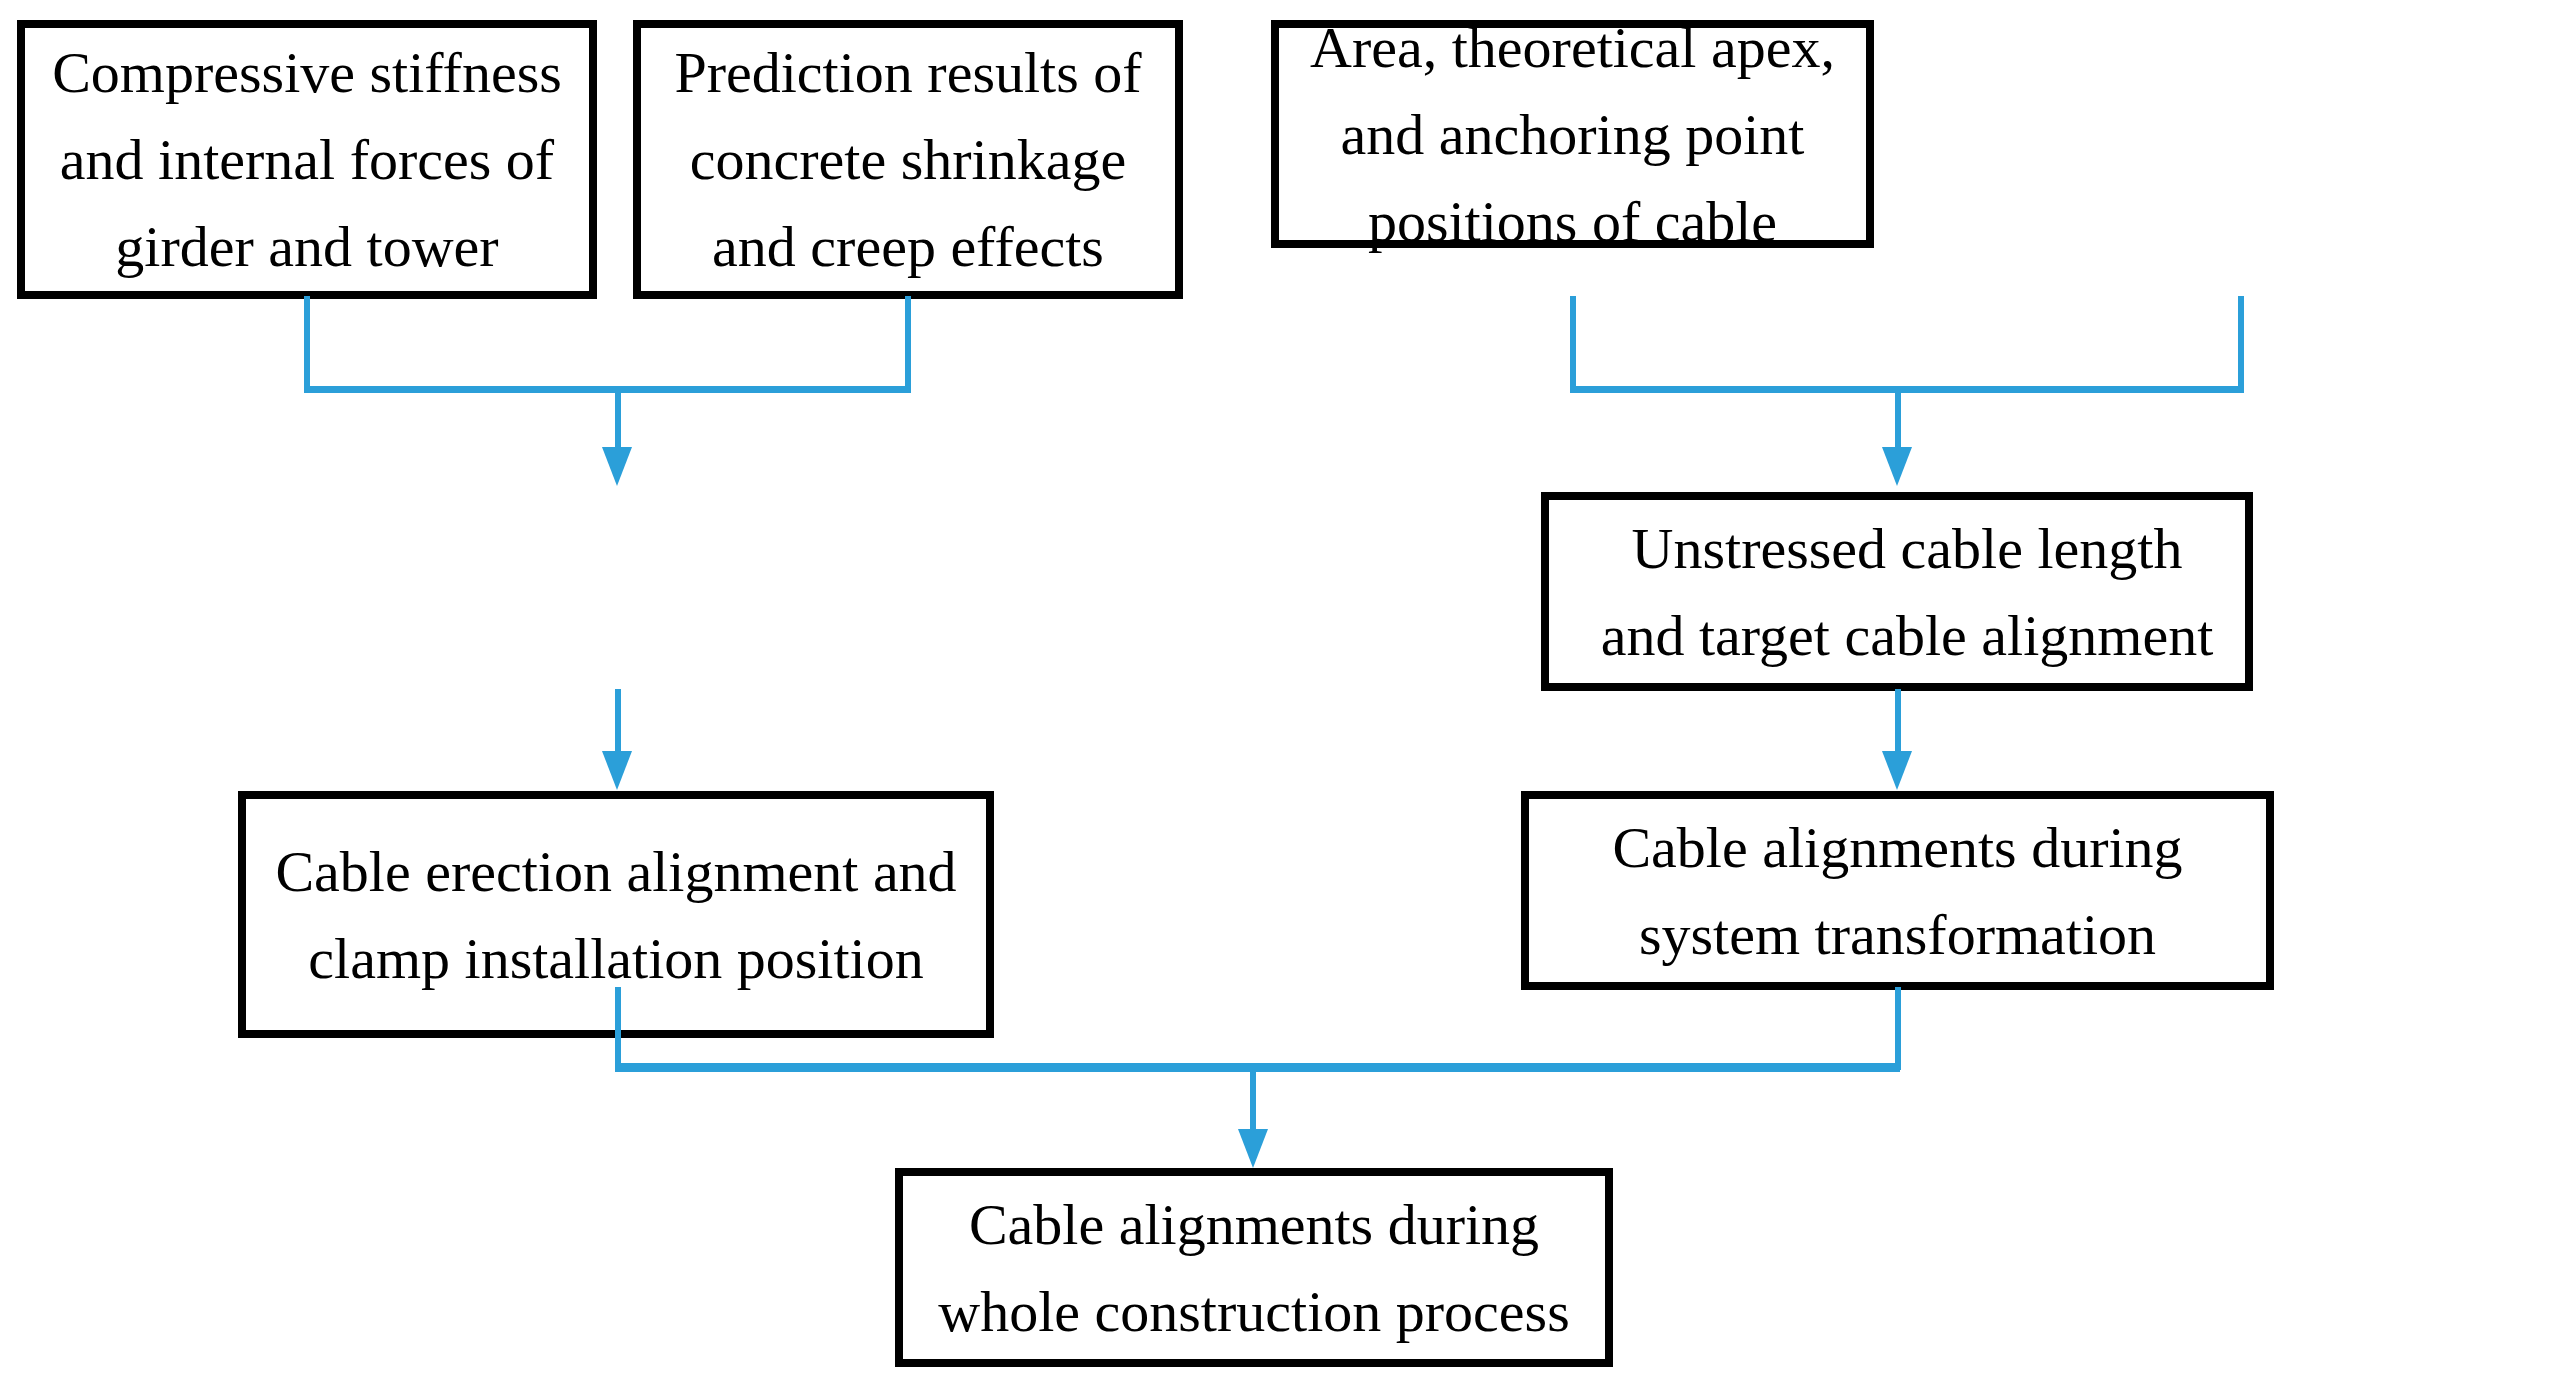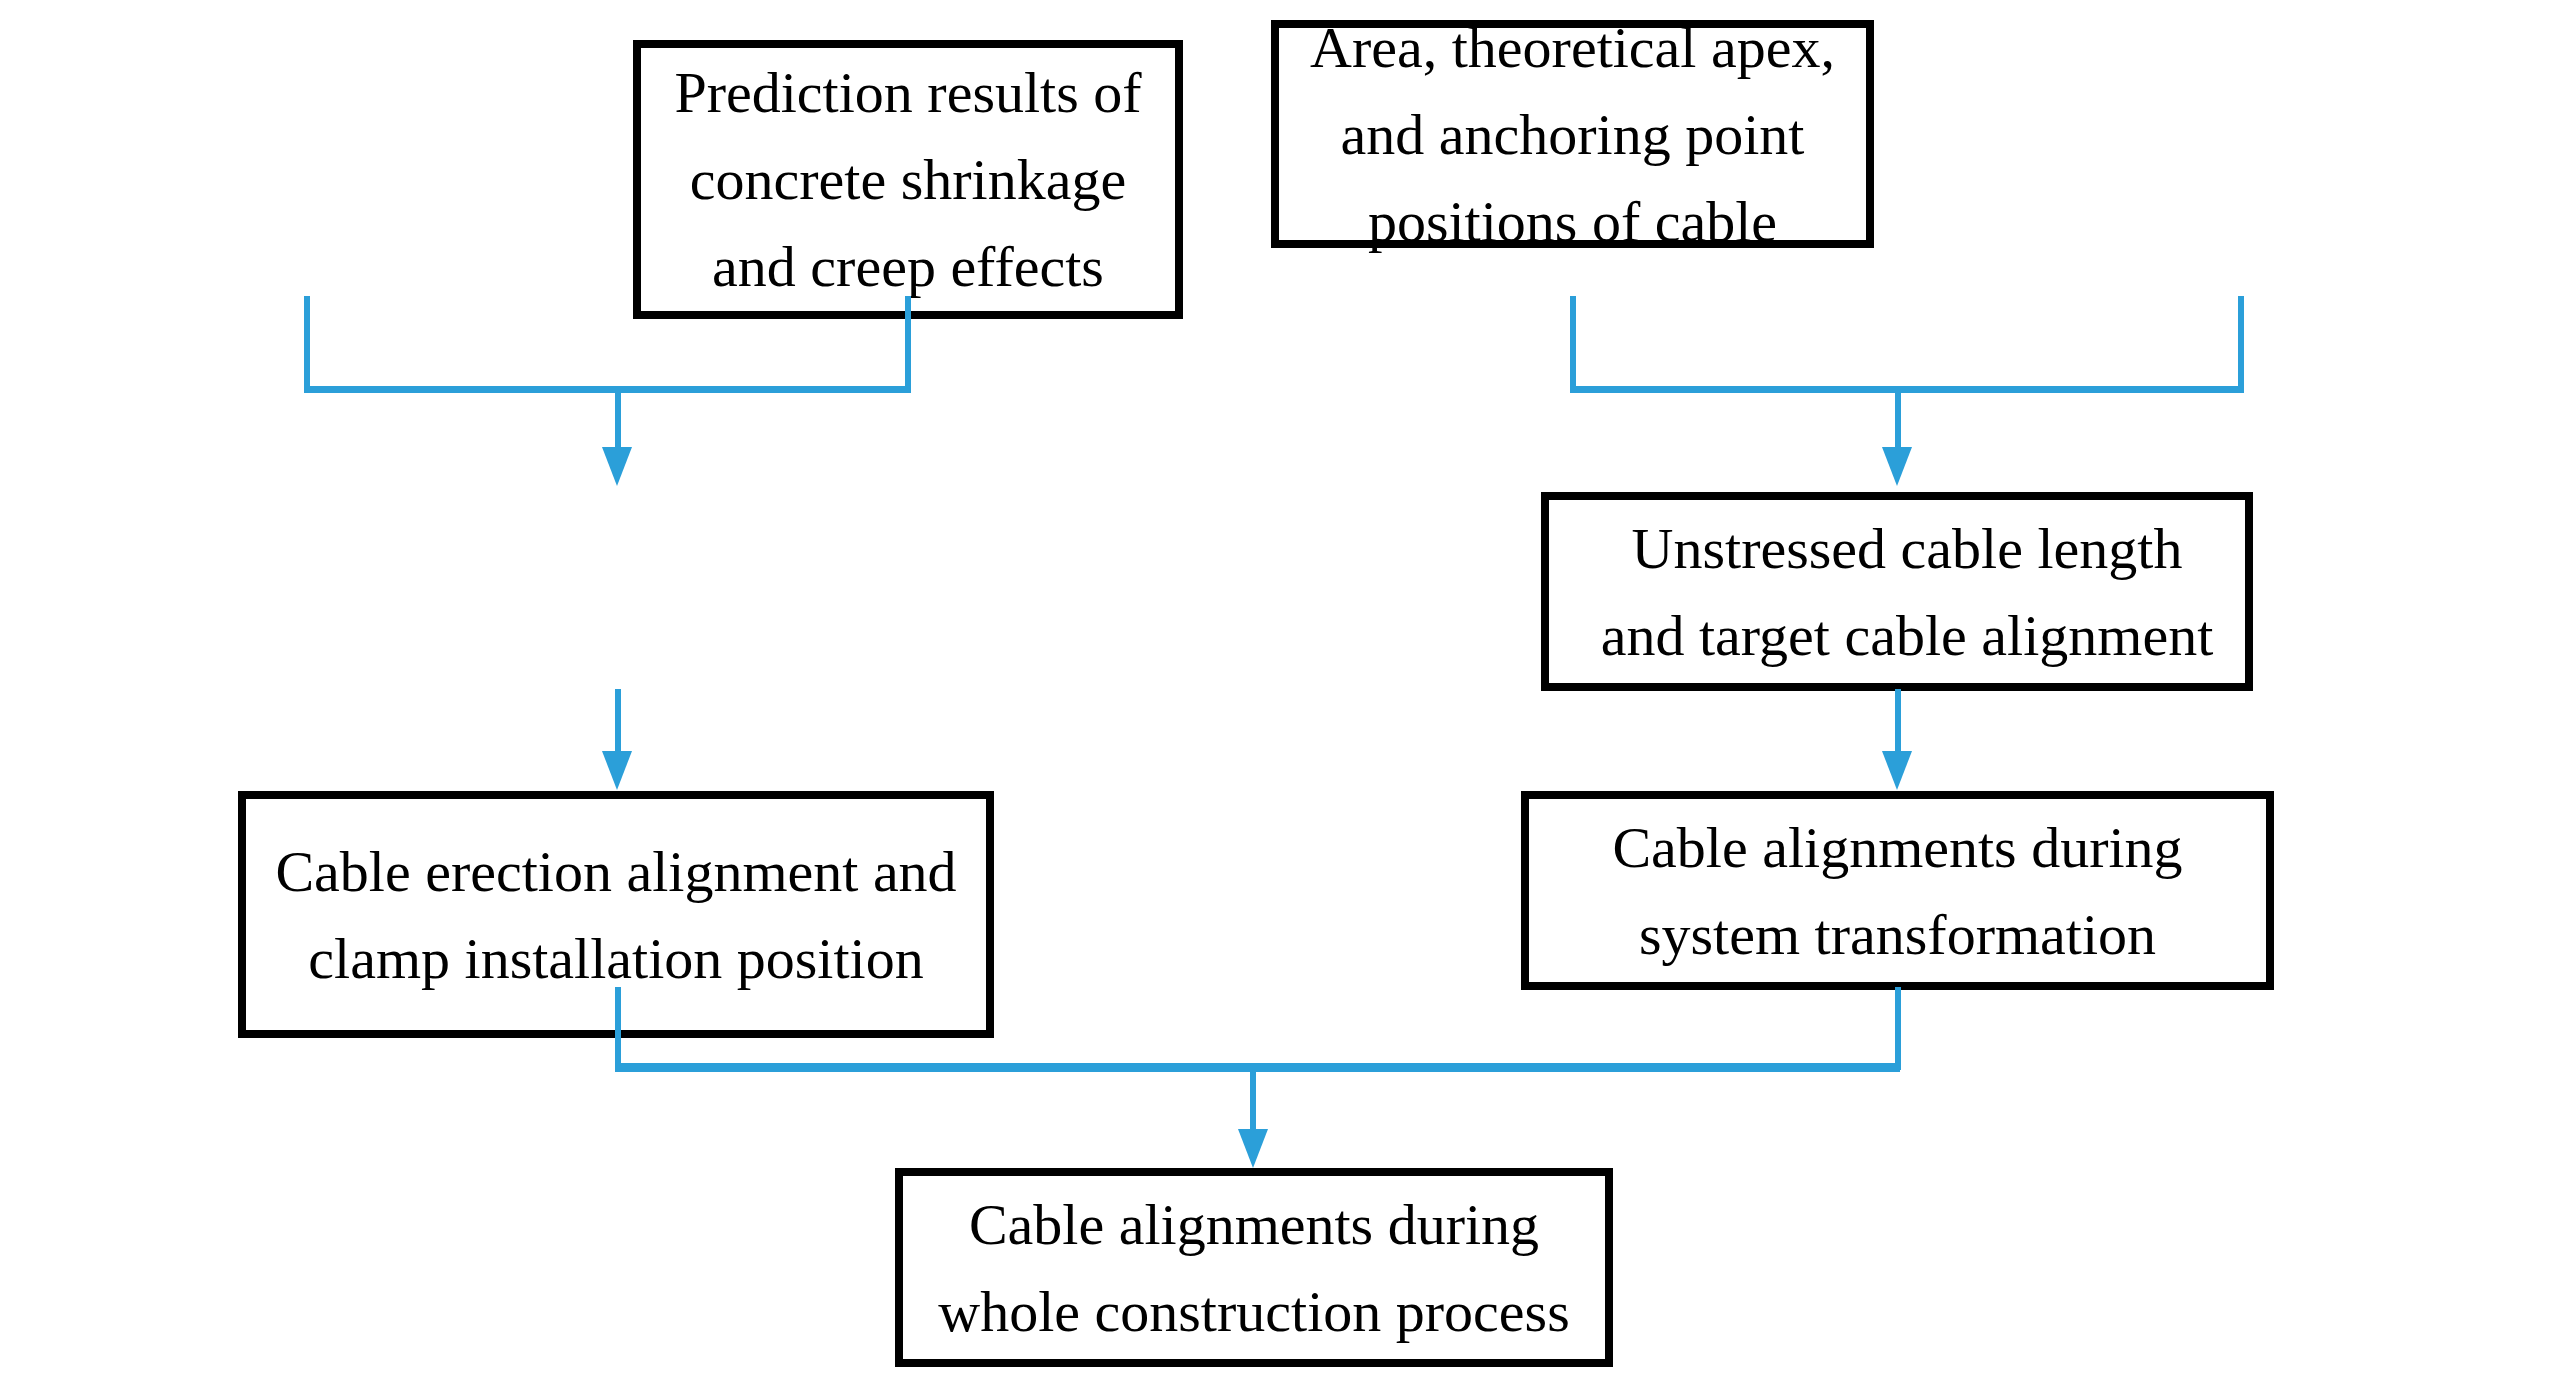--- a/index.html
+++ b/index.html
@@ -48,21 +48,26 @@
     border-left: 15.4px solid transparent;
     border-right: 15.4px solid transparent;
     border-top: 39px solid var(--accent);
   }
 </style>
 </head>
 <body>
 
 <div class="canvas">
 
-  <div class="node" style="left:633px; top:20px; width:550px; height:279px;margin-top:20px;">
+  <div class="node" style="left:17px; top:20px; width:580px; height:279px;">
+    <div class="node-text">Compressive stiffness
+and internal forces of
+girder and tower</div>
+  </div>
+  <div class="node" style="left:633px; top:20px; width:550px; height:279px;">
     <div class="node-text">Prediction results of
 concrete shrinkage
 and creep effects</div>
   </div>
   <div class="node" style="left:1271px; top:20px; width:603px; height:228px;">
     <div class="node-text">Area, theoretical apex,
 and anchoring point
 positions of cable</div>
   </div>
 

